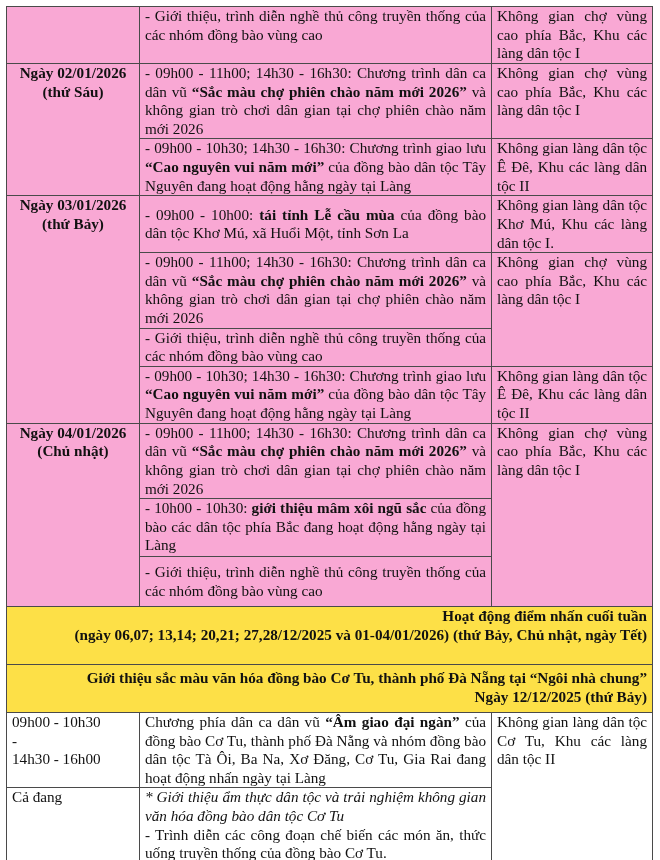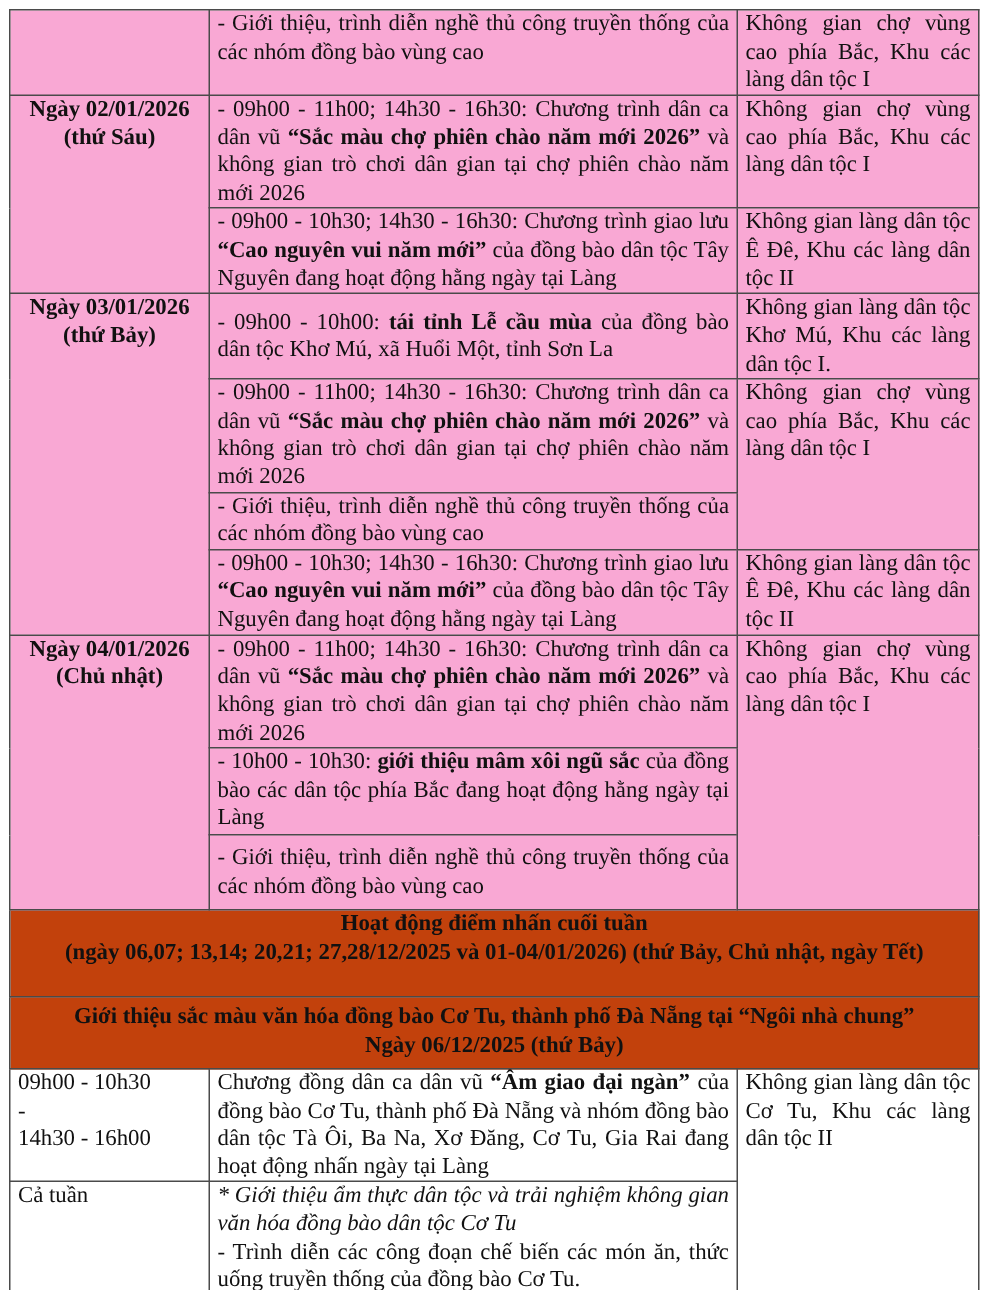--- a/index.html
+++ b/index.html
@@ -20,21 +20,21 @@
     border: 1.2px solid #4a4a4a;
     padding: 0 5px;
     vertical-align: top;
   }
   .gray td { background: #f9a8d4; }
   td.day {
     text-align: center; vertical-align: middle; font-weight: bold;
   }
   td.act { text-align: justify; text-align-last: left; }
   td.loc { text-align: justify; text-align-last: left; margin-top: 24px; }
-  td.hdr { text-align: center; font-weight: bold; vertical-align: middle; background: #c2410c; }
+  td.hdr { text-align: right; font-weight: bold; vertical-align: middle; background: #fde047; }
   td.time { text-align: left; vertical-align: middle; }
   td.locmid { vertical-align: middle; }
   b { font-weight: bold; }
   i { }
   .line { display: block; }
 </style>
 </head>
 <body>
 
 <table class="sched">
@@ -136,40 +136,40 @@
   <tr style="height:58px">
     <td class="hdr" colspan="3">
       <span class="line">Hoạt động điểm nhấn cuối tuần</span>
       <span class="line">(ngày 06,07; 13,14; 20,21; 27,28/12/2025 và 01-04/01/2026) (thứ Bảy, Chủ nhật, ngày Tết)</span>
     </td>
   </tr>
 
   <tr style="height:48px">
     <td class="hdr" colspan="3" style="vertical-align:top;padding-top:4px">
       <span class="line">Giới thiệu sắc màu văn hóa đồng bào Cơ Tu, thành phố Đà Nẵng tại “Ngôi nhà chung”</span>
-      <span class="line">Ngày 06/12/2025 (thứ Bảy)</span>
+      <span class="line">Ngày 12/12/2025 (thứ Bảy)</span>
     </td>
   </tr>
 
   <tr style="height:74px">
     <td class="time">
       <span class="line">09h00 - 10h30</span>
       <span class="line">-</span>
       <span class="line">14h30 - 16h00</span>
     </td>
     <td class="act">
-      <span>Chương đồng dân ca dân vũ </span><b>“Âm giao đại ngàn”</b><span> của đồng bào Cơ Tu, thành phố Đà Nẵng và nhóm đồng bào dân tộc Tà Ôi, Ba Na, Xơ Đăng, Cơ Tu, Gia Rai đang hoạt động nhấn ngày tại Làng</span>
+      <span>Chương phía dân ca dân vũ </span><b>“Âm giao đại ngàn”</b><span> của đồng bào Cơ Tu, thành phố Đà Nẵng và nhóm đồng bào dân tộc Tà Ôi, Ba Na, Xơ Đăng, Cơ Tu, Gia Rai đang hoạt động nhấn ngày tại Làng</span>
     </td>
     <td class="loc locmid" rowspan="2">
       <span>Không gian làng dân tộc Cơ Tu, Khu các làng dân tộc II</span>
     </td>
   </tr>
   <tr style="height:74px">
     <td class="time">
-      <span>Cả tuần</span>
+      <span>Cả đang</span>
     </td>
     <td class="act">
       <i>* Giới thiệu ẩm thực dân tộc và trải nghiệm không gian văn hóa đồng bào dân tộc Cơ Tu</i>
       <span class="line">- Trình diễn các công đoạn chế biến các món ăn, thức uống truyền thống của đồng bào Cơ Tu.</span>
     </td>
   </tr>
 </tbody>
   </table>
 
 </body></html>

